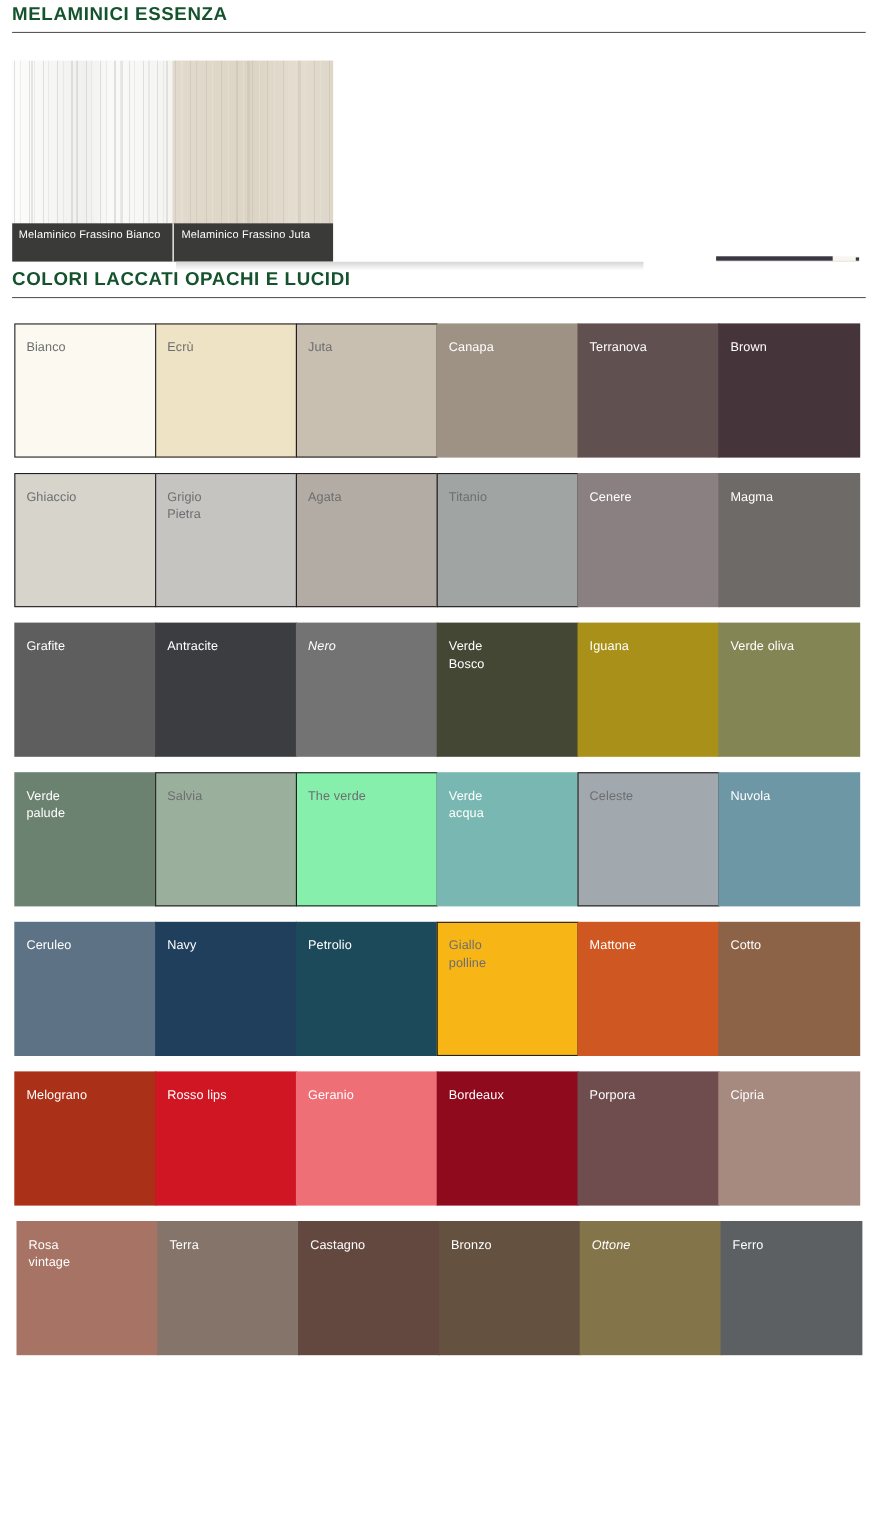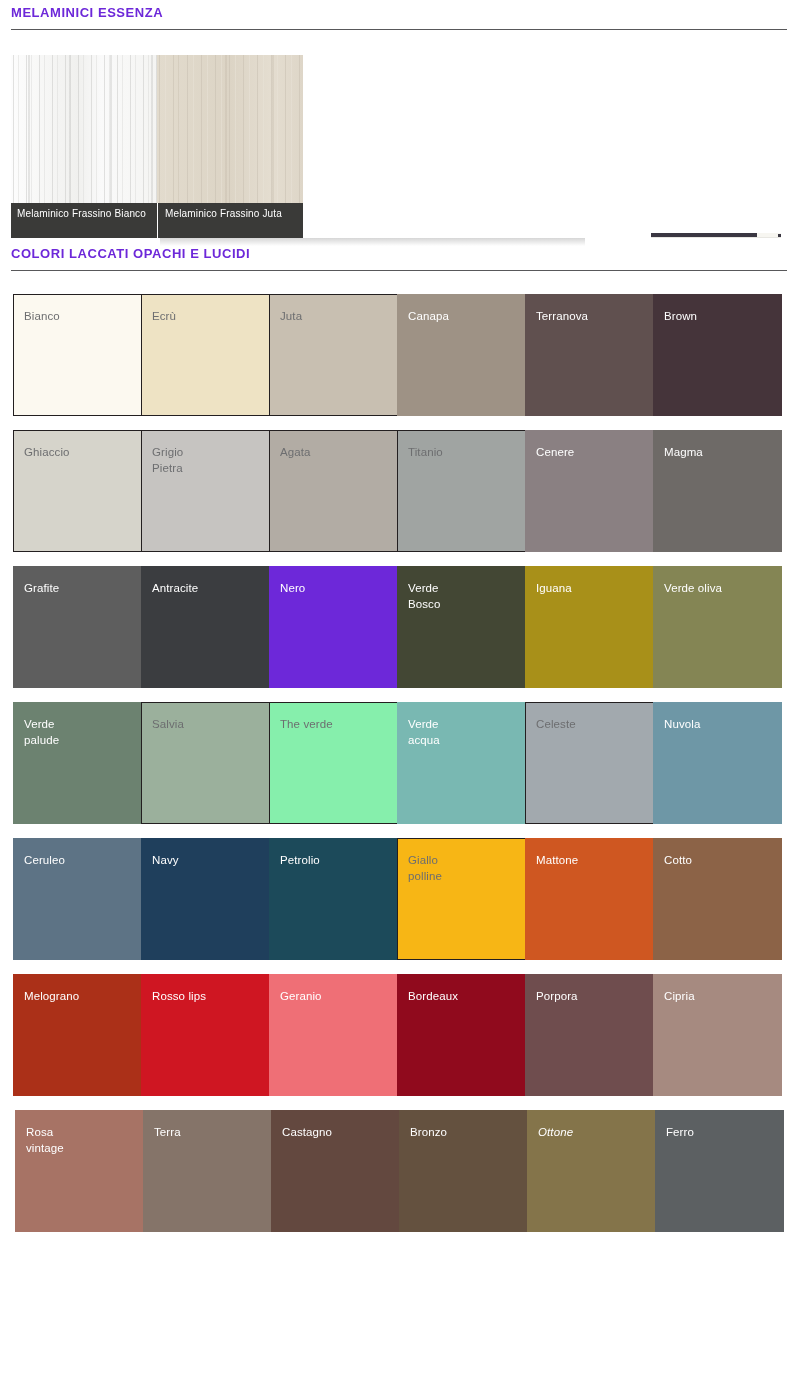--- a/index.html
+++ b/index.html
@@ -17,23 +17,23 @@
     overflow: hidden;
   }
 
   
   .section-head {
     position: absolute;
     left: 0;
     width: 798px;
   }
   .section-head .title {
-    font-size: 13px;
+    font-size: 17px;
     font-weight: bold;
-    color: #6d28d9;
+    color: #14532d;
     letter-spacing: 0.55px;
     padding: 0 0 0 11px;
     line-height: 16px;
     white-space: nowrap;
   }
   .section-head .rule {
     margin: 8px 11px 0 11px;
     border-top: 1px solid #58585a;
     height: 0;
   }
@@ -267,21 +267,21 @@
         <div class="label">Magma</div>
       </div>
     </div>
     <div class="grid-row">
       <div class="swatch light-text" style="left: 13px; background: rgb(94, 94, 94); padding-left: 36px;">
         <div class="label">Grafite</div>
       </div>
       <div class="swatch light-text" style="left: 141px; background: rgb(59, 61, 64);">
         <div class="label">Antracite</div>
       </div>
-      <div class="swatch light-text" style="left: 269px; background: #6d28d9;">
+      <div class="swatch light-text" style="left: 269px; background: #737373; font-style: italic;">
         <div class="label">Nero</div>
       </div>
       <div class="swatch light-text" style="left: 397px; background: rgb(67, 71, 52);">
         <div class="label">Verde
 Bosco</div>
       </div>
       <div class="swatch light-text" style="left: 525px; background: rgb(168, 144, 25);">
         <div class="label">Iguana</div>
       </div>
       <div class="swatch light-text" style="left: 653px; background: rgb(132, 133, 84);">

